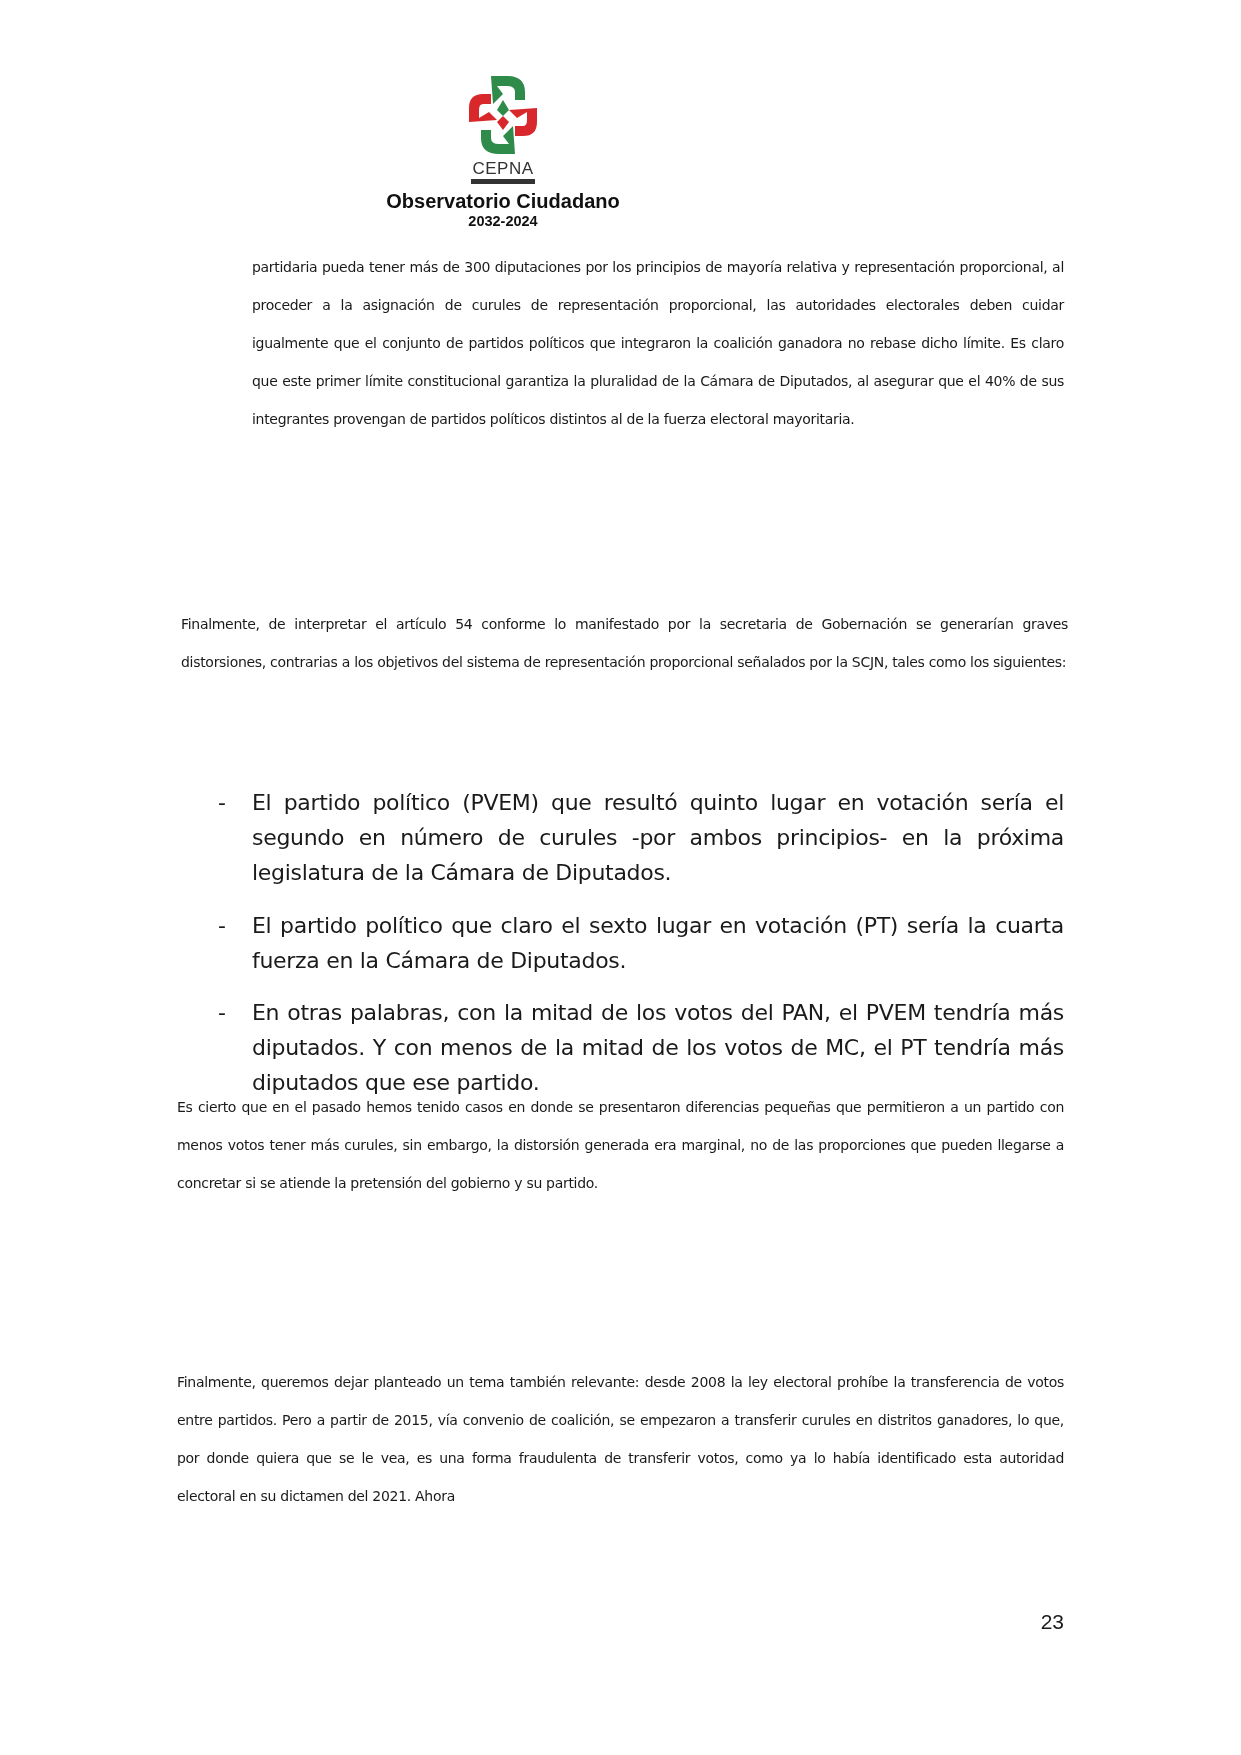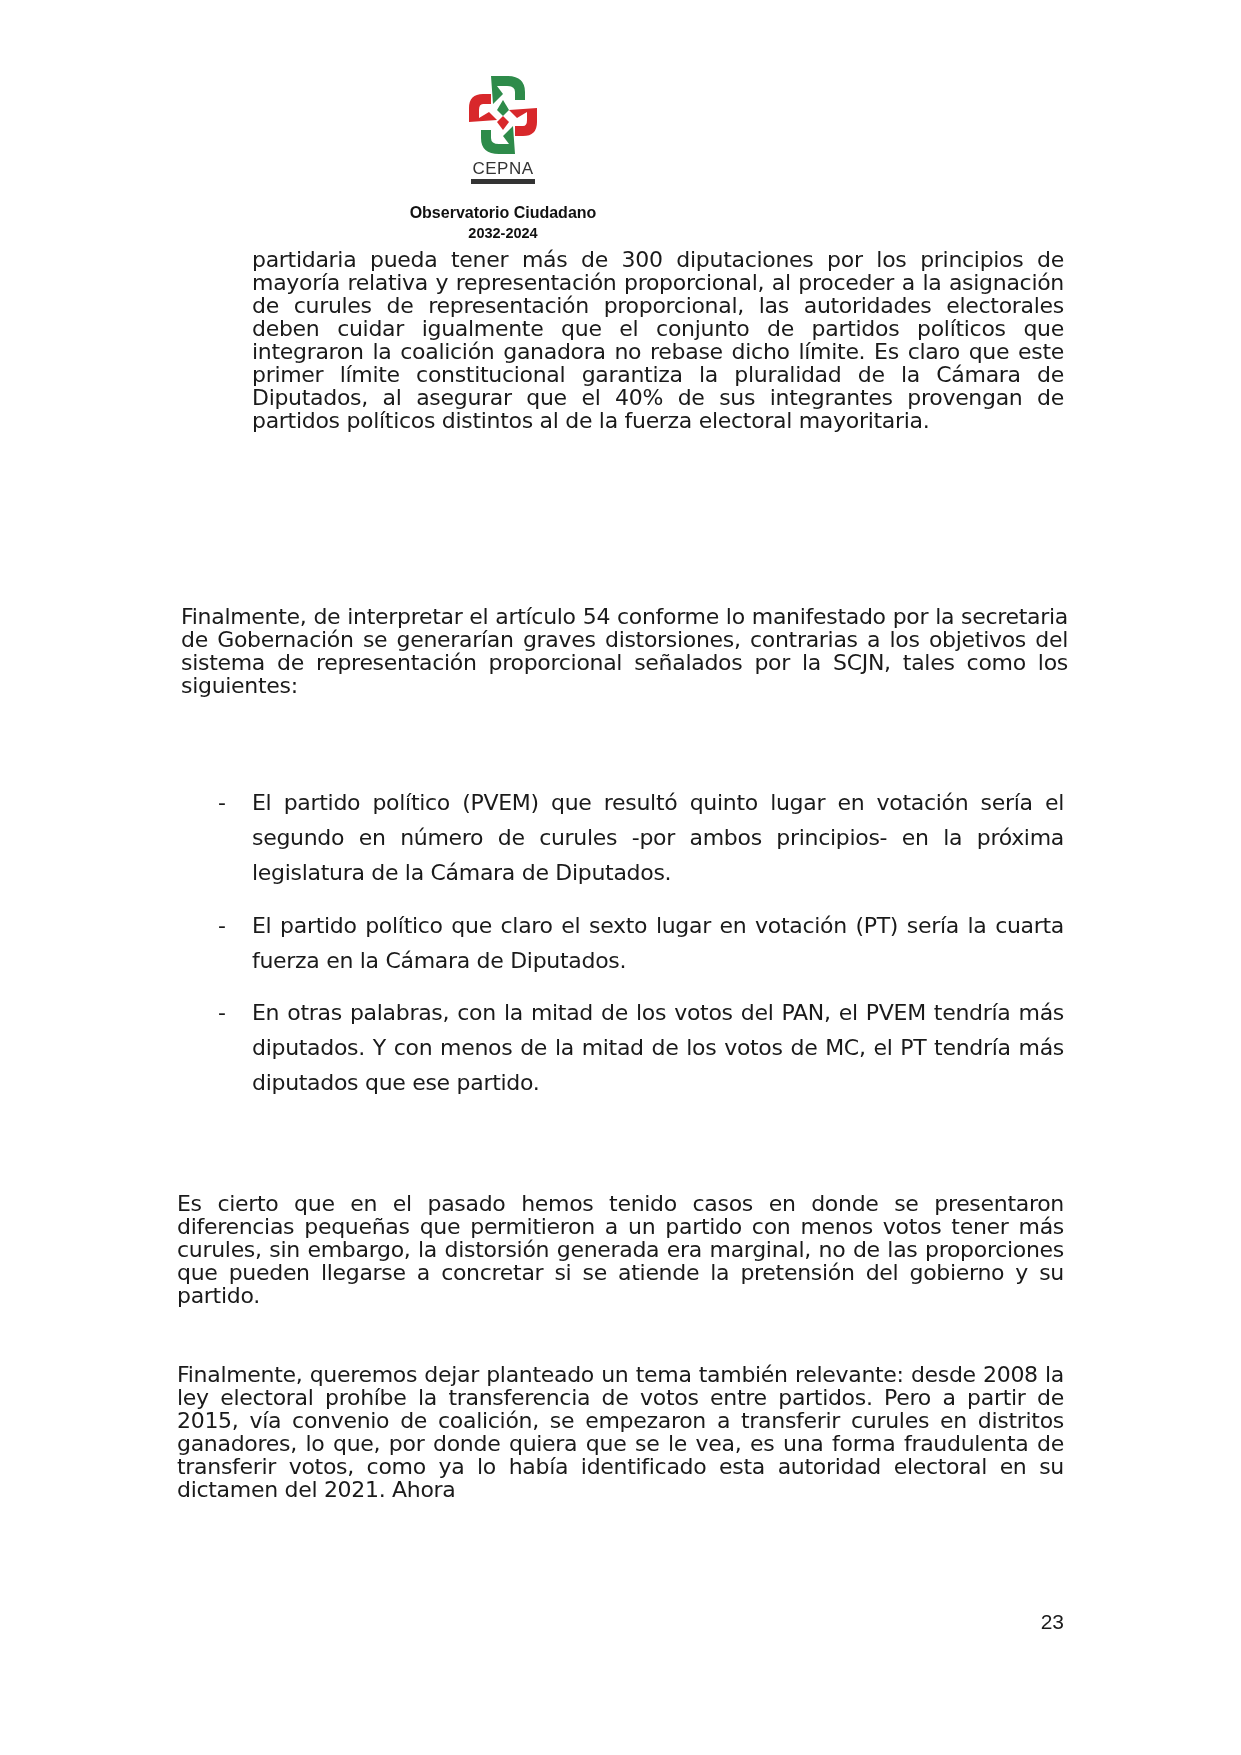--- a/index.html
+++ b/index.html
@@ -2,23 +2,23 @@
 <html><head>
 <meta charset="utf-8">
 <style>
   html, body { margin:0; padding:0; background:#ffffff; }
   body { width:1241px; height:1755px; position:relative; overflow:hidden;
          font-family:"DejaVu Sans", sans-serif; color:#1a1a1a; }
   .header { position:absolute; left:0; top:70px; width:1006px; text-align:center; }
   .logo { display:block; margin:0 auto; width:80px; height:90px; }
   .cepna { font-family:"Liberation Sans", sans-serif; font-size:17px; color:#333; letter-spacing:0.5px; line-height:18px; margin-top:0px; }
   .cepna-bar { width:64px; height:5px; background:#333; margin:1px auto 0; }
-  .org { font-family:"Liberation Sans", sans-serif; font-weight:bold; font-size:16px; line-height:20px; margin-top:19px; color:#111; }
+  .org { font-family:"Liberation Sans", sans-serif; font-weight:bold; font-size:20px; line-height:20px; margin-top:7px; color:#111; }
   .years { font-family:"Liberation Sans", sans-serif; font-weight:bold; font-size:14.5px; line-height:20px; color:#111; }
-  .body-text { position:absolute; font-size:22px; line-height:23px; text-align:justify; letter-spacing:-0.3px; }
+  .body-text { position:absolute; font-size:14px; line-height:38px; text-align:justify; letter-spacing:-0.3px; }
   .p-indent { left:252px; width:812px; }
   .p-full { left:177px; width:887px; }
   .bullets { position:absolute; left:177px; width:887px; margin:0; padding:0; list-style:none; }
   .bullet { position:relative; padding-left:75px; font-size:22px; line-height:35.2px; text-align:justify; letter-spacing:-0.3px; margin-bottom:17px; }
   .dash { position:absolute; left:41px; top:0; }
   .page-num { position:absolute; right:177px; top:1610px; font-family:"Liberation Sans", sans-serif; font-size:21px; }
 </style>
 </head>
 <body>
 
@@ -50,17 +50,17 @@
   <li class="bullet">
     <span class="dash">-</span>
     <span>El partido político que claro el sexto lugar en votación (PT) sería la cuarta fuerza en la Cámara de Diputados.</span>
   </li>
   <li class="bullet">
     <span class="dash">-</span>
     <span>En otras palabras, con la mitad de los votos del PAN, el PVEM tendría más diputados. Y con menos de la mitad de los votos de MC, el PT  tendría más diputados que ese partido.</span>
   </li>
 </ul>
 
-<p class="body-text p-full" style="top:1192px;margin:0;">Es cierto que en el pasado hemos tenido casos en donde se presentaron diferencias pequeñas que permitieron a un partido con menos votos tener más curules, sin embargo, la distorsión generada era marginal, no de las proporciones que pueden llegarse a concretar si se atiende la pretensión del gobierno y su partido.</p>
+<p class="body-text p-full" style="top:1088px;margin:0;">Es cierto que en el pasado hemos tenido casos en donde se presentaron diferencias pequeñas que permitieron a un partido con menos votos tener más curules, sin embargo, la distorsión generada era marginal, no de las proporciones que pueden llegarse a concretar si se atiende la pretensión del gobierno y su partido.</p>
 
 <p class="body-text p-full" style="top:1363px;margin:0;">Finalmente, queremos dejar planteado un tema también relevante: desde 2008 la ley electoral prohíbe la transferencia de votos entre partidos. Pero a partir de 2015, vía convenio de coalición, se empezaron a transferir curules en distritos ganadores, lo que, por donde quiera que se le vea, es una forma fraudulenta de transferir votos, como ya lo había identificado esta autoridad electoral en su dictamen del 2021. Ahora</p>
 
 <div class="page-num">23</div>
 
 </body></html>

